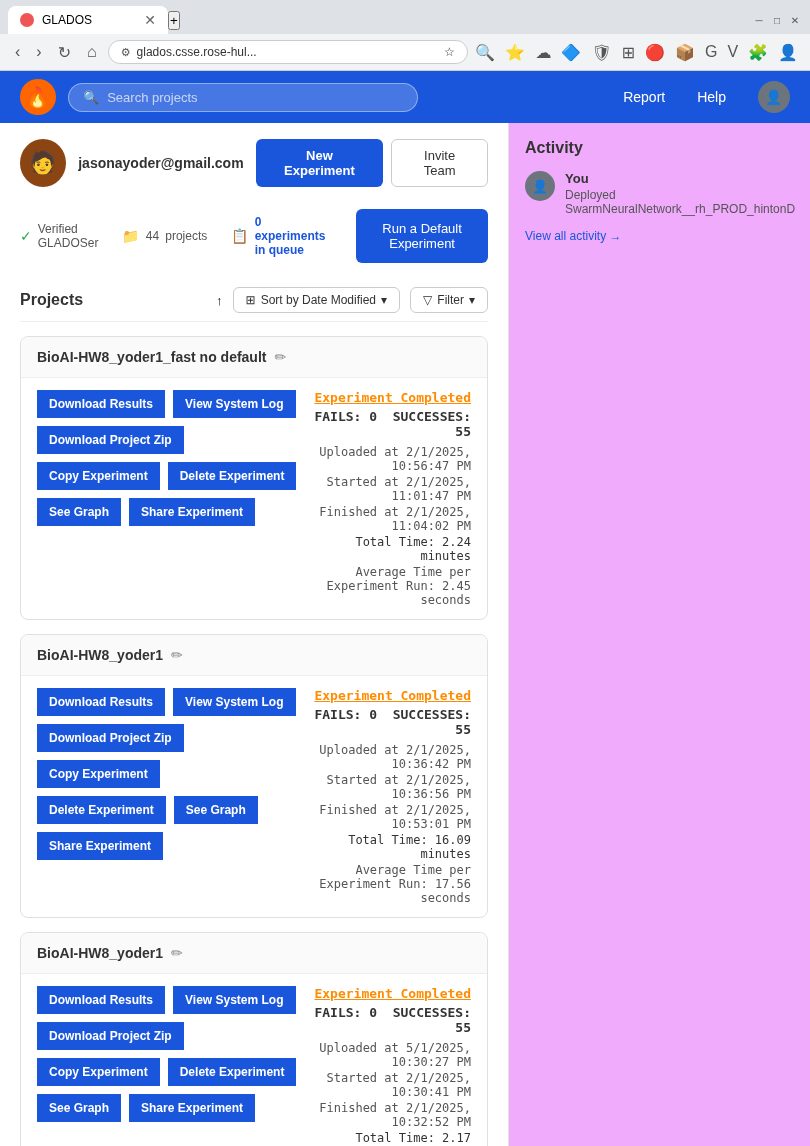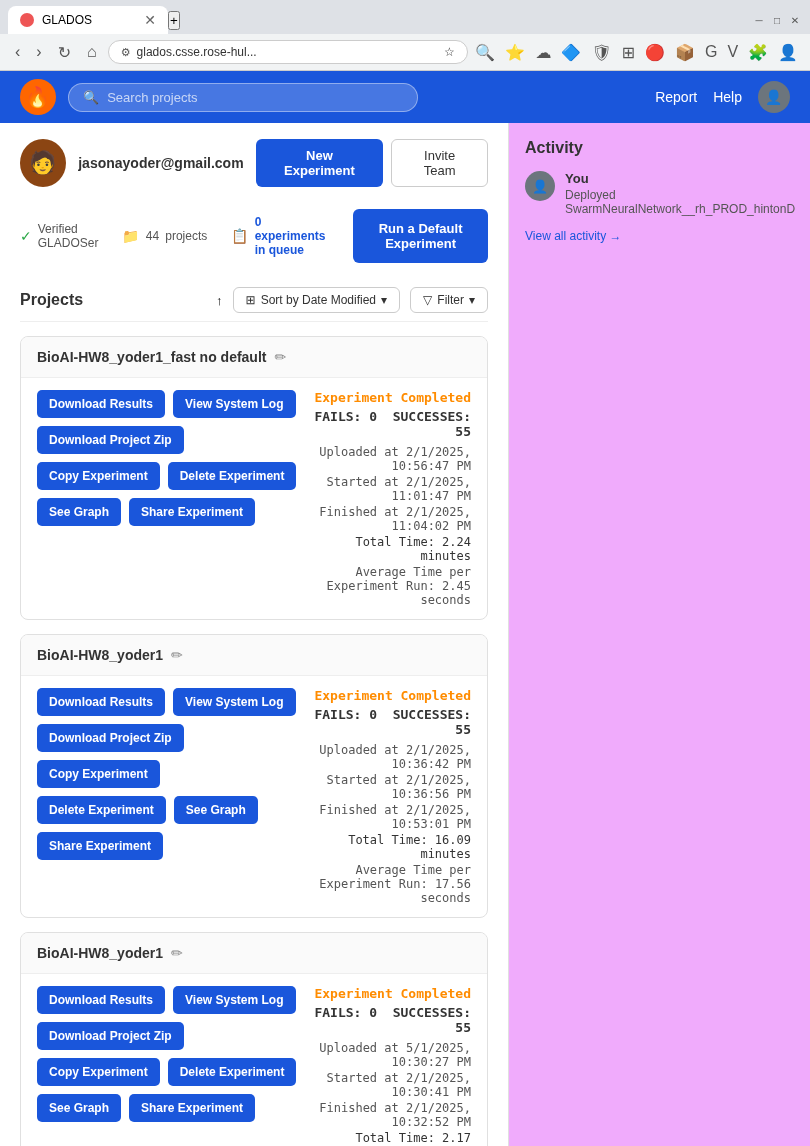--- a/index.html
+++ b/index.html
@@ -21,60 +21,60 @@
     .nav-icon { font-size: 16px; cursor: pointer; color: #555; padding: 2px; }
     .window-controls { display: flex; gap: 4px; margin-left: 8px; }
     .win-ctrl { width: 14px; height: 14px; display: flex; align-items: center; justify-content: center; font-size: 10px; cursor: pointer; color: #555; }
 
     
     .app-header { background: #1a56db; display: flex; align-items: center; padding: 8px 20px; gap: 12px; }
     .app-logo { width: 36px; height: 36px; background: #ff6600; border-radius: 50%; display: flex; align-items: center; justify-content: center; font-size: 20px; }
     .search-bar { flex: 1; background: rgba(255,255,255,0.2); border: 1px solid rgba(255,255,255,0.4); border-radius: 20px; padding: 6px 14px; color: white; font-size: 13px; display: flex; align-items: center; gap: 8px; max-width: 350px; }
     .search-bar input { background: none; border: none; color: white; font-size: 13px; outline: none; flex: 1; }
     .search-bar input::placeholder { color: rgba(255,255,255,0.7); }
-    .header-right { display: flex; align-items: center; gap: 16px; margin-left: auto; }
+    .header-right { display: flex; align-items: center; gap: 32px; margin-left: auto; }
     .header-link { color: white; text-decoration: none; font-size: 14px; cursor: pointer; }
     .avatar { width: 32px; height: 32px; border-radius: 50%; background: #aaa; overflow: hidden; display: flex; align-items: center; justify-content: center; font-size: 14px; color: white; background: #6c757d; }
 
     
     .main-layout { display: flex; width: 810px; }
     .left-panel { flex: 1; padding: 16px 20px; background: white; min-height: 900px; }
     .right-panel { width: 302px; background: #f0abfc; border-left: 1px solid #e0e0e0; padding: 16px; }
 
     
     .user-section { display: flex; align-items: center; gap: 12px; margin-bottom: 14px; }
     .user-avatar { width: 48px; height: 48px; border-radius: 50%; background: #8B4513; display: flex; align-items: center; justify-content: center; font-size: 22px; overflow: hidden; }
     .user-info { flex: 1; font-size: 14px; font-weight: bold; color: #333; }
     .user-actions { display: flex; gap: 8px; }
     .btn-primary { background: #1a56db; color: white; border: none; padding: 8px 16px; border-radius: 6px; cursor: pointer; font-size: 13px; font-weight: 600; }
     .btn-outline { background: white; color: #333; border: 1px solid #ccc; padding: 8px 16px; border-radius: 6px; cursor: pointer; font-size: 13px; }
-    .btn-primary-large { background: #1a56db; color: white; border: none; padding: 12px 18px; border-radius: 6px; cursor: pointer; font-size: 13px; font-weight: 700; }
+    .btn-primary-large { background: #1a56db; color: white; border: none; padding: 12px 18px; border-radius: 6px; cursor: pointer; font-size: 13px; font-weight: 400; }
 
     
     .stats-bar { display: flex; align-items: center; gap: 24px; margin-bottom: 16px; padding: 8px 0; }
     .stat-item { display: flex; align-items: center; gap: 6px; color: #555; font-size: 12px; }
     .stat-link { color: #1a56db; text-decoration: none; font-size: 12px; font-weight: bold; }
 
     
     .projects-header { display: flex; align-items: center; gap: 10px; margin-bottom: 14px; padding-bottom: 8px; border-bottom: 1px solid #eee; }
     .projects-title { font-size: 16px; font-weight: bold; color: #333; flex: 1; }
     .sort-btn { display: flex; align-items: center; gap: 5px; background: white; border: 1px solid #ccc; border-radius: 6px; padding: 5px 12px; cursor: pointer; font-size: 12px; color: #333; }
     .filter-btn { display: flex; align-items: center; gap: 5px; background: white; border: 1px solid #ccc; border-radius: 6px; padding: 5px 12px; cursor: pointer; font-size: 12px; color: #333; }
 
     
     .experiment-card { border: 1px solid #e0e0e0; border-radius: 8px; margin-bottom: 14px; overflow: hidden; }
     .card-header { display: flex; align-items: center; padding: 12px 16px; background: #fafafa; border-bottom: 1px solid #eee; gap: 8px; }
     .card-title { font-size: 14px; font-weight: bold; color: #333; }
     .edit-icon { color: #888; cursor: pointer; font-size: 14px; }
     .card-body { display: flex; padding: 12px 16px; gap: 16px; }
     .card-actions { display: flex; flex-direction: column; gap: 8px; min-width: 230px; }
     .action-row { display: flex; gap: 8px; flex-wrap: wrap; }
-    .btn-blue { background: #1a56db; color: white; border: none; padding: 7px 12px; border-radius: 5px; cursor: pointer; font-size: 12px; font-weight: 600; white-space: nowrap; }
+    .btn-blue { background: #1a56db; color: white; border: none; padding: 7px 12px; border-radius: 0; cursor: pointer; font-size: 12px; font-weight: 600; white-space: nowrap; }
     .card-results { flex: 1; text-align: right; }
-    .result-status { color: #ff8c00; font-size: 13px; font-weight: bold; font-family: monospace; margin-bottom: 4px; }
+    .result-status { color: #ff8c00; font-size: 13px; font-weight: bold; font-family: monospace; margin-bottom: 4px; text-decoration: underline; }
     .result-counts { color: #333; font-size: 13px; font-weight: bold; font-family: monospace; margin-bottom: 6px; }
     .result-line { color: #555; font-size: 12px; font-family: monospace; margin-bottom: 2px; }
     .result-time { color: #333; font-size: 12px; font-family: monospace; margin-bottom: 2px; }
     .result-avg { color: #555; font-size: 12px; font-family: monospace; }
 
     
     .activity-title { font-size: 16px; font-weight: bold; color: #333; margin-bottom: 14px; }
     .activity-item { display: flex; gap: 10px; margin-bottom: 12px; }
     .activity-avatar { width: 30px; height: 30px; border-radius: 50%; background: #6c757d; display: flex; align-items: center; justify-content: center; font-size: 13px; color: white; flex-shrink: 0; }
     .activity-content { flex: 1; }

